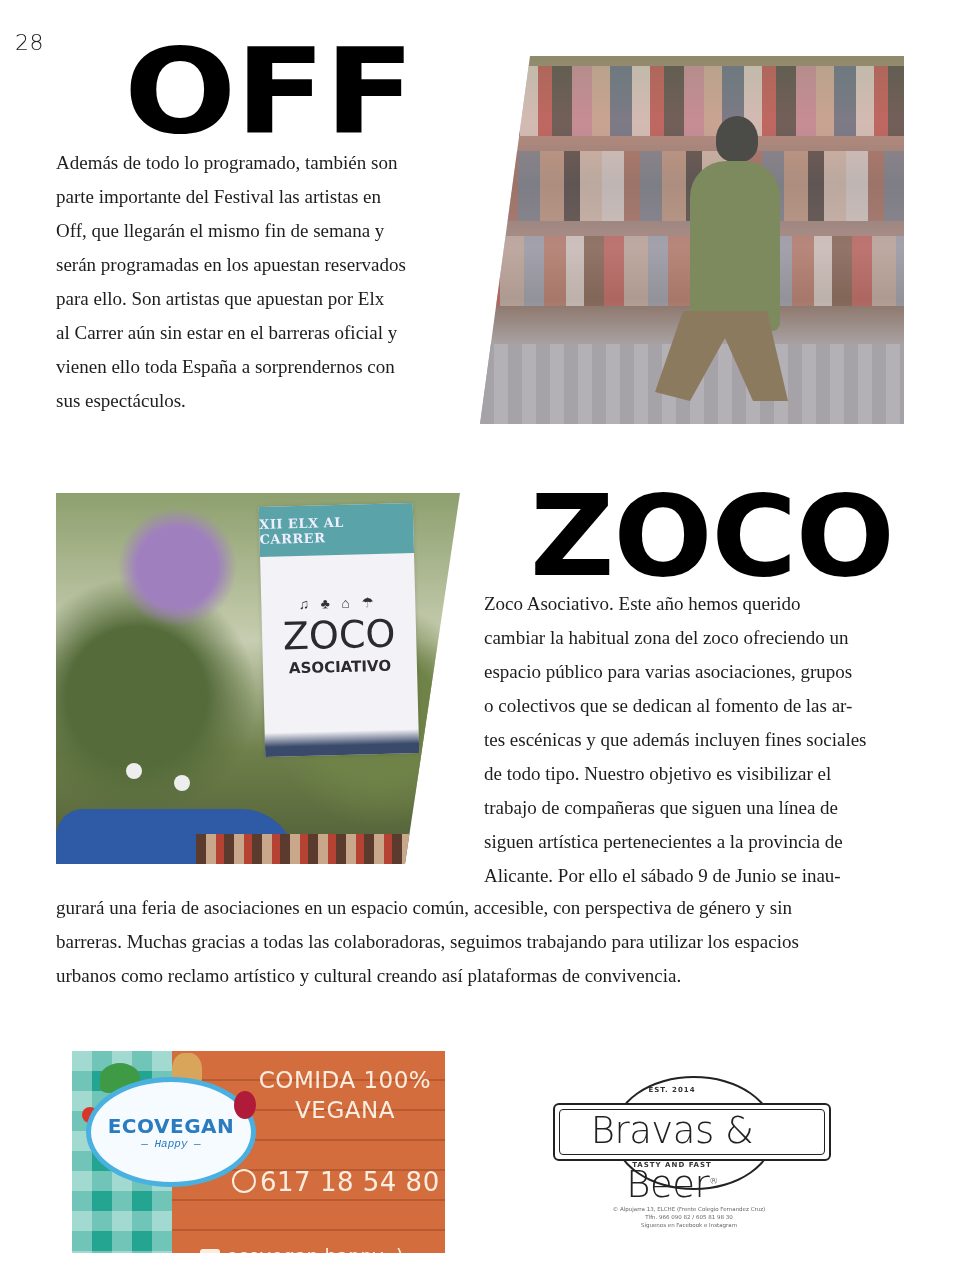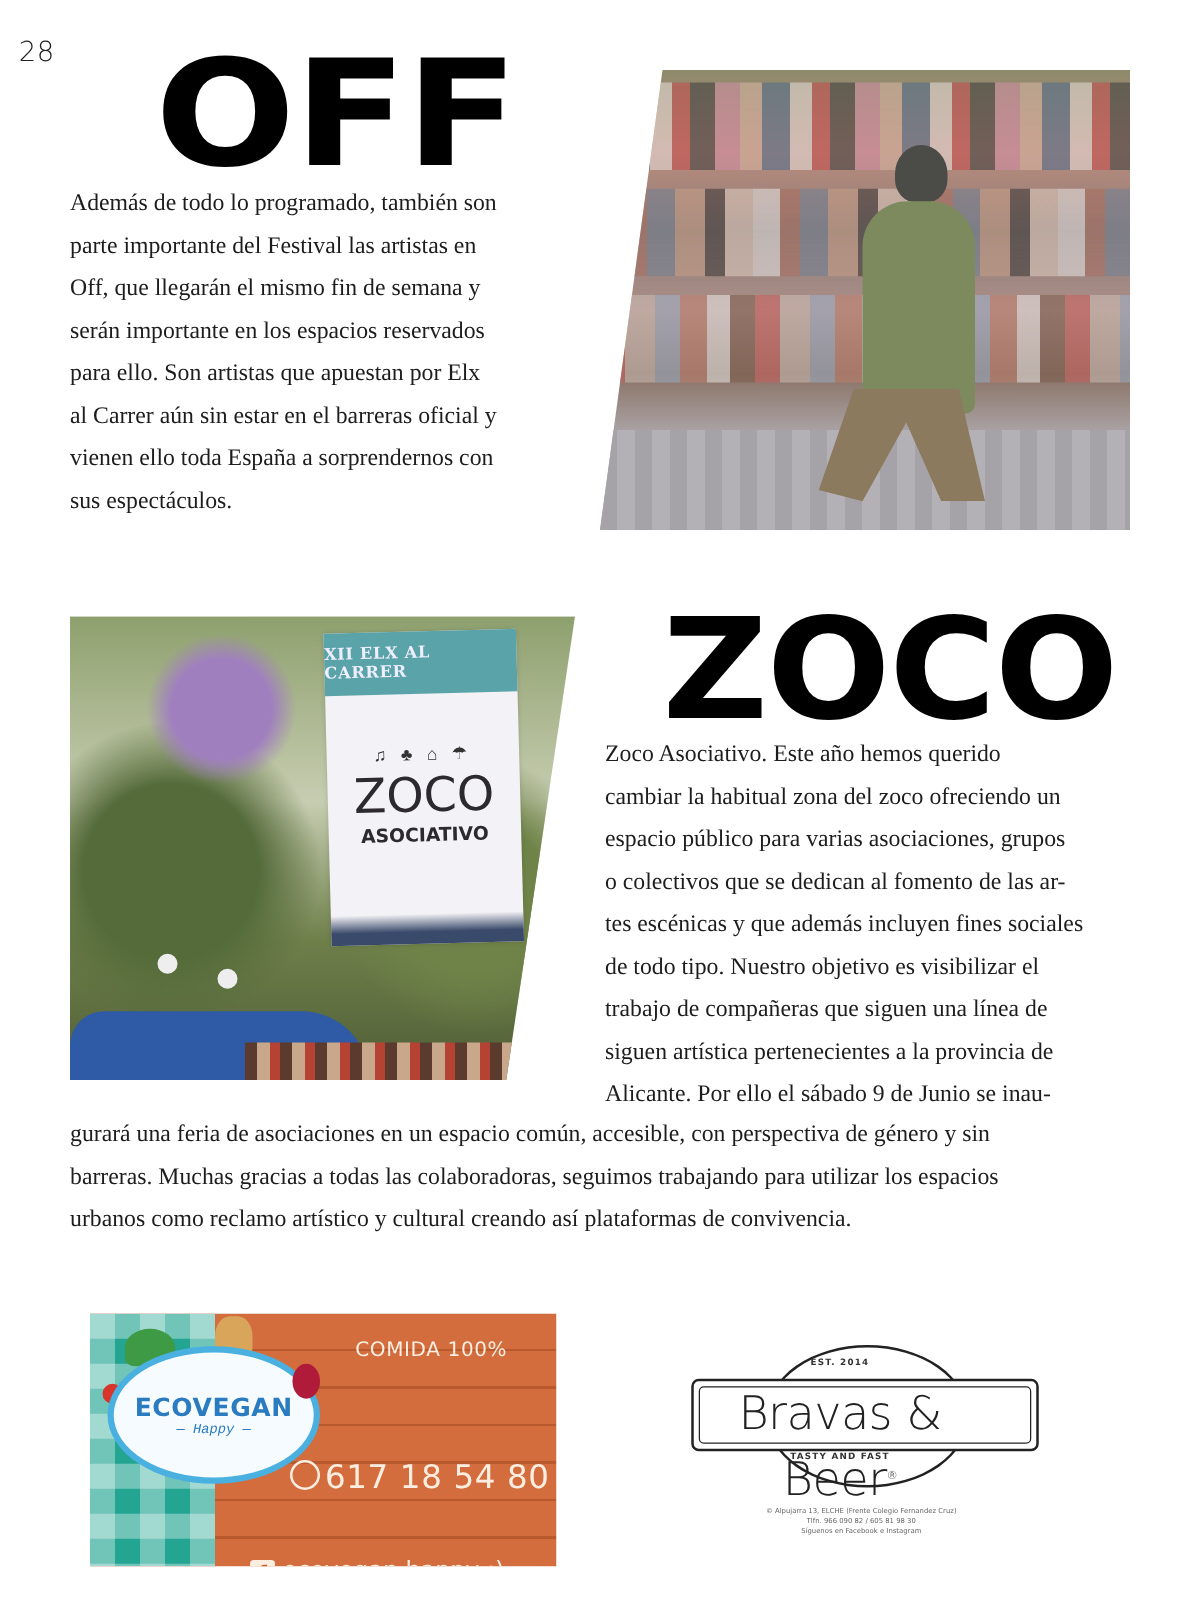--- a/index.html
+++ b/index.html
@@ -51,21 +51,21 @@
     background-color: #23a592;
     background-image: linear-gradient(90deg, rgba(255,255,255,.35) 50%, transparent 50%), linear-gradient(180deg, rgba(255,255,255,.35) 50%, transparent 50%);
     background-size: 40px 40px; }
   .ad-ecovegan .badge { position: absolute; left: 14px; top: 26px; width: 160px; height: 100px; border-radius: 50%; background: #f5fbff; border: 5px solid #4ab0e0; display: flex; flex-direction: column; align-items: center; justify-content: center; }
   .ad-ecovegan .badge-title { font-family: "DejaVu Sans", sans-serif; font-weight: bold; font-size: 20px; color: #2a7bbf; letter-spacing: 0.5px; }
   .ad-ecovegan .badge-sub { font-family: Liberation Mono, monospace; font-style: italic; font-size: 11px; color: #2a7bbf; text-align: right; }
   .ad-ecovegan .veg1 { position: absolute; left: 28px; top: 12px; width: 40px; height: 30px; background: #3f9a45; border-radius: 50% 50% 20% 20%; }
   .ad-ecovegan .veg2 { position: absolute; left: 100px; top: 2px; width: 30px; height: 40px; background: #d8a55a; border-radius: 40%; }
   .ad-ecovegan .veg3 { position: absolute; left: 162px; top: 40px; width: 22px; height: 28px; background: #b01b3a; border-radius: 50%; }
   .ad-ecovegan .veg4 { position: absolute; left: 10px; top: 56px; width: 16px; height: 16px; background: #d8362a; border-radius: 50%; }
-  .ad-ecovegan .headline { position: absolute; left: 178px; top: 14px; width: 190px; text-align: center; font-family: "DejaVu Sans", sans-serif; font-size: 16px; line-height: 30px; color: #fbeee0; letter-spacing: 0.5px; }
+  .ad-ecovegan .headline { position: absolute; left: 178px; top: 14px; width: 190px; text-align: center; font-family: "DejaVu Sans", sans-serif; font-size: 23px; line-height: 30px; color: #fbeee0; letter-spacing: 0.5px; }
   .ad-ecovegan .phone { position: absolute; left: 160px; top: 116px; font-family: "DejaVu Sans", sans-serif; font-size: 26px; color: #fbeee0; letter-spacing: 0.5px; }
   .ad-ecovegan .phone-icon { display: inline-block; width: 20px; height: 20px; border: 2px solid #fbeee0; border-radius: 50%; margin-right: 4px; vertical-align: -2px; }
   .ad-ecovegan .social { position: absolute; left: 128px; top: 160px; font-family: "DejaVu Sans", sans-serif; font-size: 19px; color: #fbeee0; margin-top: 34px; }
   .ad-ecovegan .fb-icon { display: inline-block; width: 20px; height: 20px; background: #fbeee0; color: #c4612f; font-weight: bold; font-size: 16px; text-align: center; line-height: 22px; border-radius: 3px; margin-right: 6px; vertical-align: -2px; }
 
   
   .ad-bravas { position: absolute; left: 553px; top: 1076px; width: 238px; height: 110px; }
   .bravas-arch { position: absolute; left: 60px; top: 0; width: 158px; height: 110px; border: 2px solid #222; border-radius: 50%; background: #fff; }
   .bravas-bar { position: absolute; left: 0; top: 27px; width: 274px; height: 54px; border: 2px solid #222; border-radius: 6px; background: #fff; }
   .bravas-bar-inner { position: absolute; left: 4px; top: 4px; right: 4px; bottom: 4px; border: 1.5px solid #222; border-radius: 4px; }
@@ -80,21 +80,21 @@
 <div>
 
   <div class="page-number">28</div>
 
   <div class="big-title title-off">OFF</div>
 
   <div class="body-text off-text">
     <span class="line">Además de todo lo programado, también son</span>
     <span class="line">parte importante del Festival las artistas en</span>
     <span class="line">Off, que llegarán el mismo fin de semana y</span>
-    <span class="line">serán importante en los espacios reservados</span>
+    <span class="line">serán programadas en los apuestan reservados</span>
     <span class="line">para ello.  Son artistas que apuestan por Elx</span>
     <span class="line">al Carrer aún sin estar en el barreras oficial y</span>
     <span class="line">vienen ello toda España a sorprendernos con</span>
     <span class="line">sus espectáculos.</span>
   </div>
 
   <div class="photo-off">
     <div class="crowd-row r1"></div>
     <div class="crowd-row r2"></div>
     <div class="crowd-row r3"></div>
@@ -143,20 +143,21 @@
     <div class="veg1"></div>
     <div class="veg2"></div>
     <div class="veg4"></div>
     <div class="badge">
       <span class="badge-title">ECOVEGAN</span>
       <span class="badge-sub">— Happy —</span>
     </div>
     <div class="veg3"></div>
     <div class="headline">
       <div>COMIDA 100%</div>
+      <div>VEGANA</div>
     </div>
     <div class="phone">
       <span class="phone-icon"></span><span>617 18 54 80</span>
     </div>
     <div class="social">
       <span class="fb-icon">f</span><span>ecovegan happy :)</span>
     </div>
   </div>
 
   <div class="ad-bravas">

